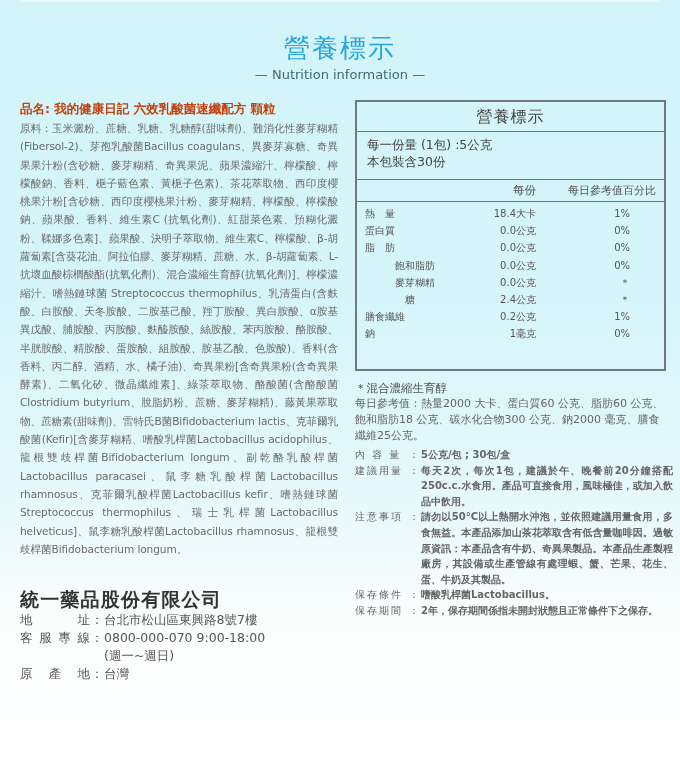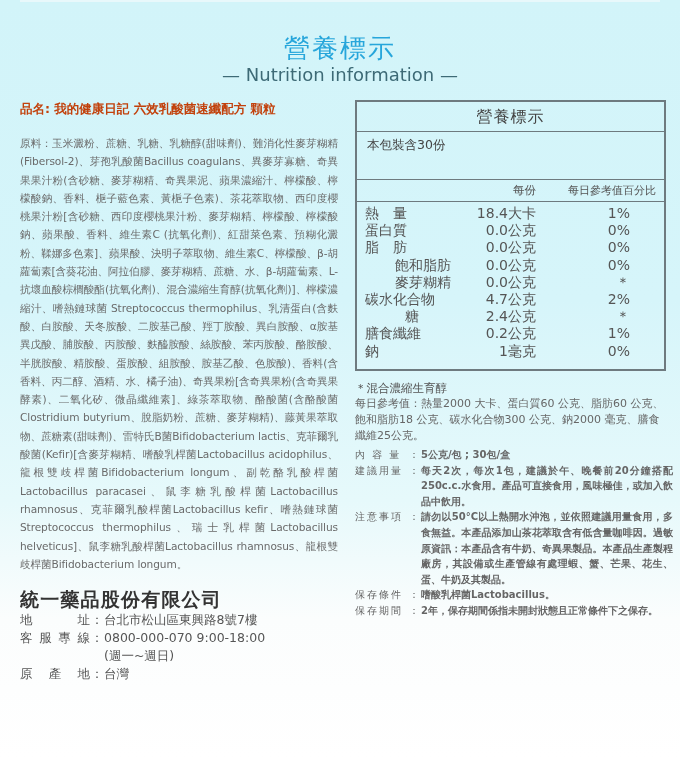--- a/index.html
+++ b/index.html
@@ -14,32 +14,32 @@
     position: absolute; left: 20px; right: 20px; top: 0; height: 2px;
     background: #e8f8fb;
   }
   .header {
     position: absolute; left: 0; top: 32px; width: 680px; text-align: center;
   }
   .header .title {
     font-size: 26px; color: #27a6db; letter-spacing: 2px; line-height: 32px;
   }
   .header .subtitle {
-    font-size: 18px; color: #3d6a76; line-height: 18px; margin-top: 2px;
+    font-size: 13px; color: #3d6a76; line-height: 18px; margin-top: 2px;
   }
 
   
   .left {
     position: absolute; left: 20px; top: 100px; width: 318px;
   }
   .product-name {
     font-size: 12.5px; font-weight: bold; color: #c2410c; line-height: 18px;
   }
   .ingredients {
-    font-size: 10.6px; color: #6a6a6a; line-height: 18.3px; margin-top: 16px;
+    font-size: 10.6px; color: #6a6a6a; line-height: 18.3px; margin-top: 1px;
     letter-spacing: -0.1px;
     text-align: justify;
   }
 
   .company {
     position: absolute; left: 20px; top: 577px; width: 320px; margin-top: 10px;
   }
   .company .cname {
     font-size: 19px; font-weight: bold; color: #333; letter-spacing: 1.2px; line-height: 24px;
   }
@@ -64,21 +64,21 @@
     padding: 4px 10px; font-size: 12.5px; color: #444; line-height: 17px;
   }
   .nbox .colhead {
     height: 22px; border-bottom: 1px solid #6e7a7f;
     position: relative; font-size: 11.5px; color: #555;
   }
   .nbox .colhead .h1 { position: absolute; left: 156px; top: 3px; }
   .nbox .colhead .h2 { position: absolute; right: 8px; top: 3px; font-size: 11px; }
   .nbox .nrows { padding-top: 3px; }
   .nrow {
-    position: relative; height: 17.2px; font-size: 14px; color: #555; line-height: 17px;
+    position: relative; height: 17.2px; font-size: 10px; color: #555; line-height: 17px;
   }
   .nrow .name { position: absolute; left: 8px; }
   .nrow .name.indent { left: 38px; }
   .nrow .name.indent2 { left: 48px; }
   .nrow .amt { position: absolute; right: 128px; text-align: center; }
   .nrow .pct { position: absolute; left: 243px; width: 30px; text-align: right; }
 
   .right-notes {
     position: absolute; left: 355px; top: 380px; width: 315px;
     font-size: 11px; color: #666; line-height: 16px;
@@ -127,20 +127,21 @@
   <div class="row">
     <span class="lbl">原產地</span>
     <span class="colon">：</span>
     <span class="val">台灣</span>
   </div>
 </div>
 
 <div class="nbox">
   <div class="ntitle">營養標示</div>
   <div class="serving">
+    <div>每一份量 (1包) :5公克</div>
     <div>本包裝含30份</div>
   </div>
   <div class="colhead">
     <span class="h1">每份</span>
     <span class="h2">每日參考值百分比</span>
   </div>
   <div class="nrows">
     <div class="nrow">
       <span class="name">熱　量</span>
       <span class="amt">18.4大卡</span>
@@ -160,25 +161,20 @@
       <span class="name indent">飽和脂肪</span>
       <span class="amt">0.0公克</span>
       <span class="pct">0%</span>
     </div>
     <div class="nrow">
       <span class="name indent">麥芽糊精</span>
       <span class="amt">0.0公克</span>
       <span class="pct">＊</span>
     </div>
     <div class="nrow">
-      <span class="name">碳水化合物</span>
-      <span class="amt">4.7公克</span>
-      <span class="pct">2%</span>
-    </div>
-    <div class="nrow">
       <span class="name indent2">糖</span>
       <span class="amt">2.4公克</span>
       <span class="pct">＊</span>
     </div>
     <div class="nrow">
       <span class="name">膳食纖維</span>
       <span class="amt">0.2公克</span>
       <span class="pct">1%</span>
     </div>
     <div class="nrow">

